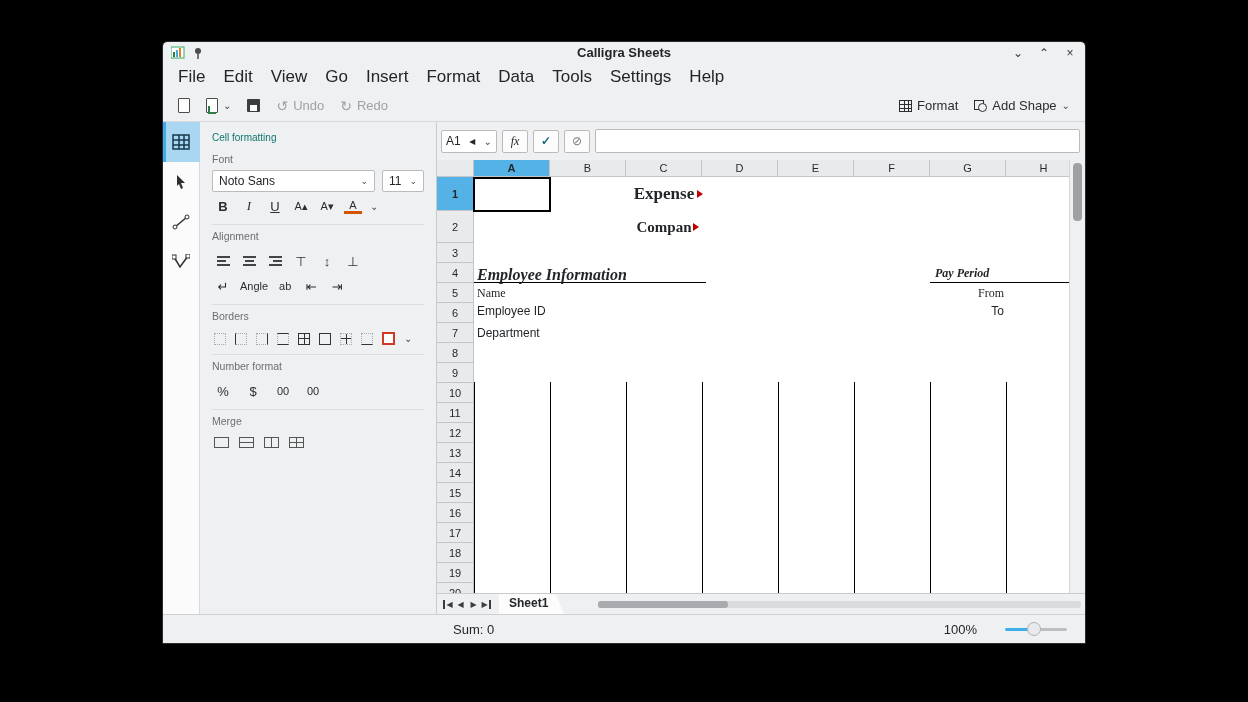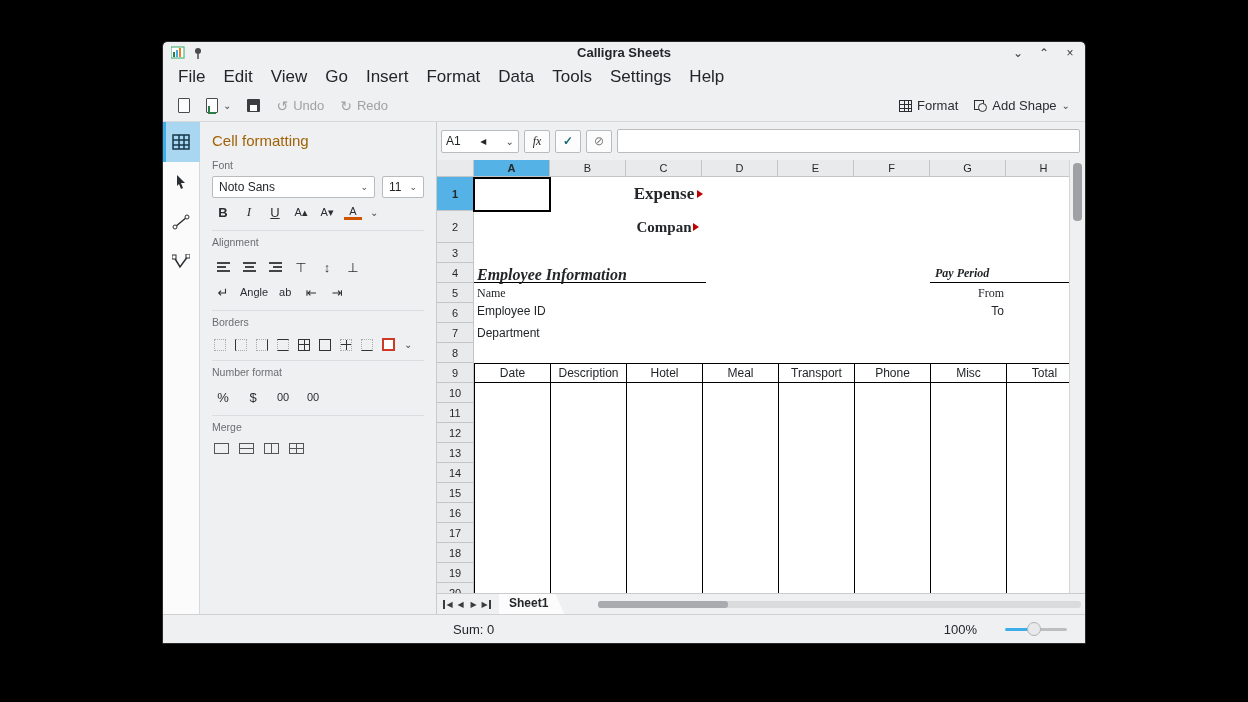--- a/index.html
+++ b/index.html
@@ -43,21 +43,21 @@
   
   .main { flex:1; display:flex; min-height:0; }
 
   
   .iconstrip { width:37px; background:#fbfbfc; border-right:1px solid #d8d9db; display:flex; flex-direction:column; align-items:center; flex:0 0 auto; }
   .strip-item { width:37px; height:40px; display:flex; align-items:center; justify-content:center; }
   .strip-item.active { background:#a9d6f1; box-shadow:inset 3px 0 0 #3daee9; }
 
   
   .panel { width:237px; border-right:1px solid #c8cacc; padding:8px 12px 0 12px; flex:0 0 auto; overflow:hidden; }
-  .panel-title { font-size:15px; color:#a16207; margin:2px 0 10px 0; font-weight:normal; }
+  .panel-title { font-size:10px; color:#0f766e; margin:2px 0 10px 0; font-weight:normal; }
   .sec-label { font-size:10.5px; color:#6b6e71; margin:5px 0 5px 0; }
   .panel-sec { border-bottom:1px solid #dcdde0; padding-bottom:7px; margin-bottom:3px; }
   .panel-sec.last { border-bottom:none; }
   .font-row { display:flex; gap:7px; }
   .combo { height:22px; background:#fff; border:1px solid #b9bbbd; border-radius:2px; display:flex; align-items:center; justify-content:space-between; padding:0 6px; font-size:12px; }
   .combo .chev { font-size:9px; }
   .icon-row { display:flex; align-items:center; gap:8px; padding:5px 2px 2px 2px; }
   .icon-btn { min-width:18px; height:18px; display:flex; align-items:center; justify-content:center; font-size:13px; color:#2b2e31; }
   .g-bold { font-weight:bold; }
   .g-italic { font-style:italic; font-family:"Liberation Serif",serif; }
@@ -79,21 +79,21 @@
   .bd-tb { border-top:1px solid #333; border-bottom:1px solid #333; }
   .swatch { width:13px; height:13px; border:2px solid #cf3a27; background:#fff; }
   .mg { width:15px; height:11px; border:1px solid #555; }
   .mg-v { background:linear-gradient(#555,#555) 50% 0/1px 100% no-repeat; }
   .mg-h { background:linear-gradient(#555,#555) 0 50%/100% 1px no-repeat; }
   .mg-cross { background:linear-gradient(#555,#555) 50% 0/1px 100% no-repeat, linear-gradient(#555,#555) 0 50%/100% 1px no-repeat; }
 
   
   .sheetarea { flex:1; display:flex; flex-direction:column; min-width:0; background:#eff0f1; }
   .fbar { height:38px; display:flex; align-items:center; gap:5px; padding:0 5px 0 4px; flex:0 0 auto; }
-  .namebox { width:78px; height:23px; background:#fff; border:1px solid #b9bbbd; border-radius:2px; display:flex; align-items:center; justify-content:space-between; padding:0 4px; font-size:12px; }
+  .namebox { width:56px; height:23px; background:#fff; border:1px solid #b9bbbd; border-radius:2px; display:flex; align-items:center; justify-content:space-between; padding:0 4px; font-size:12px; }
   .sqbtn { width:26px; height:23px; background:#fcfcfc; border:1px solid #b9bbbd; border-radius:2px; display:flex; align-items:center; justify-content:center; font-size:12px; }
   .fxg { font-style:italic; font-family:"Liberation Serif",serif; }
   .okbtn { color:#16697a; font-weight:bold; }
   .nobtn { color:#7a7c7e; }
   .finput { flex:1; height:24px; border:1px solid #b9bbbd; border-radius:2px; background:#fff; font-size:13px; padding:0 5px; font-family:"Liberation Sans",sans-serif; }
 
   .gridwrap { flex:1; display:flex; min-height:0; }
   .gridcol { width:632px; display:flex; flex-direction:column; overflow:hidden; flex:0 0 auto; }
   .colheads { height:17px; display:flex; flex:0 0 auto; }
   .corner { width:37px; flex:0 0 37px; background:#e9eaeb; border-right:1px solid #c3c5c7; border-bottom:1px solid #c3c5c7; }
@@ -394,30 +394,20 @@
             <div class="ov company t-serif">Compan</div>
             <div class="ov ovf ovf2"></div>
             <div class="ov empinfo uline">Employee Information</div>
             <div class="ov payper uline">Pay Period</div>
             <div class="ov cell-lbl r5">Name</div>
             <div class="ov cell-lbl r5 rt">From</div>
             <div class="ov cell-lbl r6">Employee ID</div>
             <div class="ov cell-lbl r6 rt">To</div>
             <div class="ov cell-lbl r7">Department</div>
 
-            <div class="ov exptable">
-              <div class="expcell">Date</div>
-              <div class="expcell">Description</div>
-              <div class="expcell">Hotel</div>
-              <div class="expcell">Meal</div>
-              <div class="expcell">Transport</div>
-              <div class="expcell">Phone</div>
-              <div class="expcell">Misc</div>
-              <div class="expcell">Total</div>
-            </div>
 
             <div class="vline" style="left:37px"></div>
             <div class="vline" style="left:113px"></div>
             <div class="vline" style="left:189px"></div>
             <div class="vline" style="left:265px"></div>
             <div class="vline" style="left:341px"></div>
             <div class="vline" style="left:417px"></div>
             <div class="vline" style="left:493px"></div>
             <div class="vline" style="left:569px"></div>
           </div>

